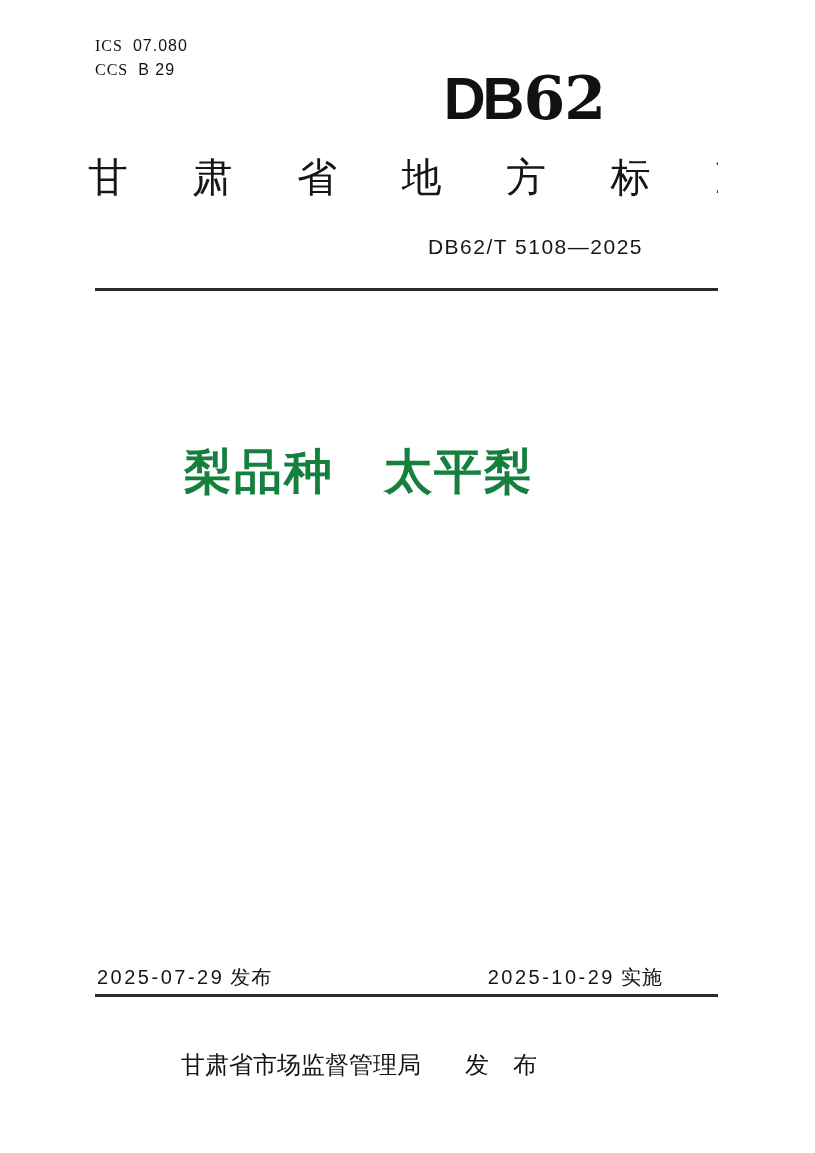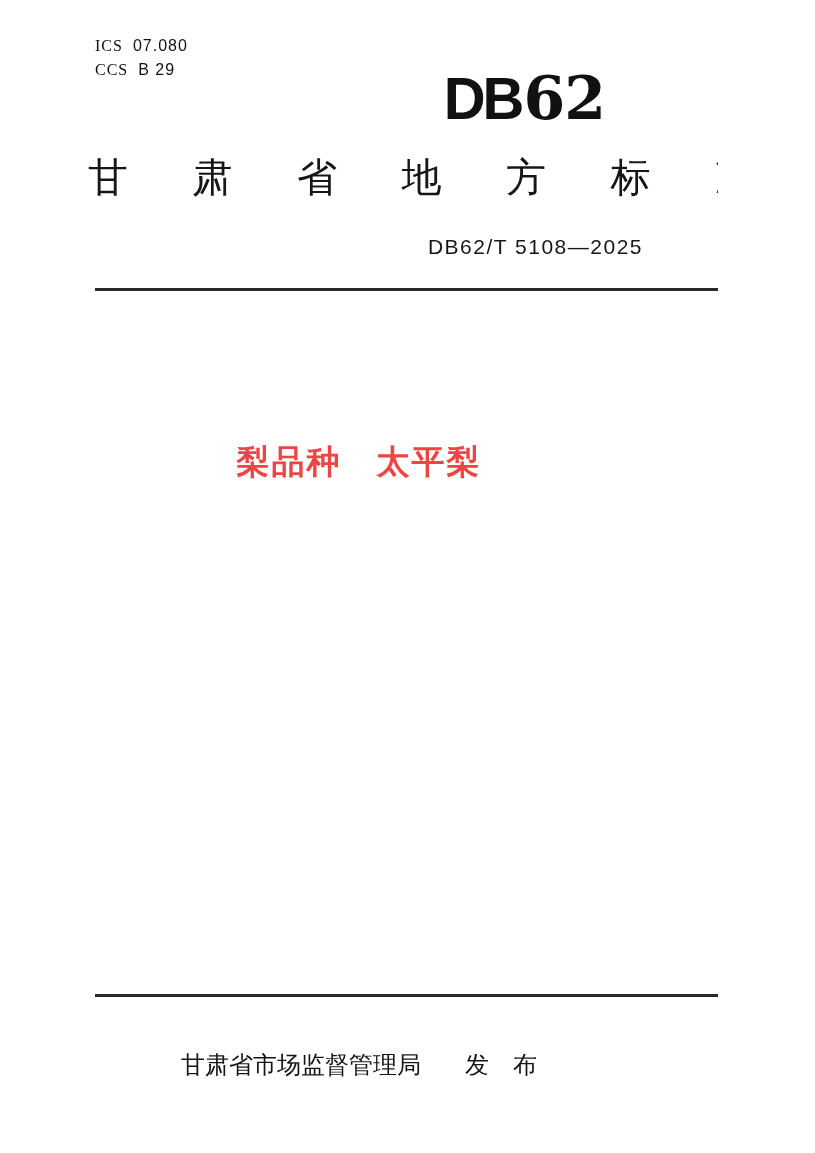--- a/index.html
+++ b/index.html
@@ -102,24 +102,24 @@
     height: 2.5px;
   }
 
   
   .doc-title {
     position: absolute;
     left: 0;
     top: 440px;
     width: 100%;
     text-align: center;
-    font-size: 33px;
+    font-size: 48px;
     font-weight: 700;
     letter-spacing: 2px;
-    color: #ef4444;
+    color: #15803d;
   }
 
   
   .dates-row {
     position: absolute;
     left: 97px;
     right: 55px;
     top: 964px;
     display: flex;
     justify-content: space-between;
@@ -179,20 +179,28 @@
       <span>标</span>
       <span>准</span>
     </div>
 
   <div class="standard-number">DB62/T 5108—2025</div>
 
   <div class="rule rule-top"></div>
 
   <div class="doc-title">梨品种　太平梨</div>
 
+  <div class="dates-row">
+    <div class="date-group">
+      <span class="date-value">2025-07-29</span><span class="date-label">发布</span>
+    </div>
+    <div class="date-group">
+      <span class="date-value">2025-10-29</span><span class="date-label">实施</span>
+    </div>
+  </div>
 
   <div class="rule rule-bottom"></div>
 
   <div class="publisher-row">
     <span>甘肃省市场监督管理局</span>
     <span>发　布</span>
   </div>
 
 </div>
 

